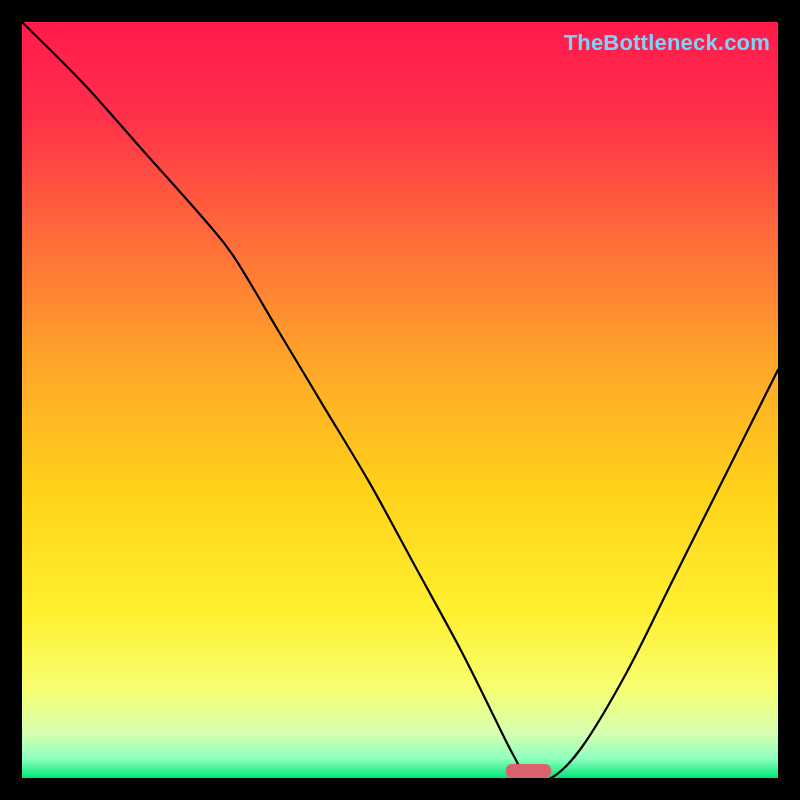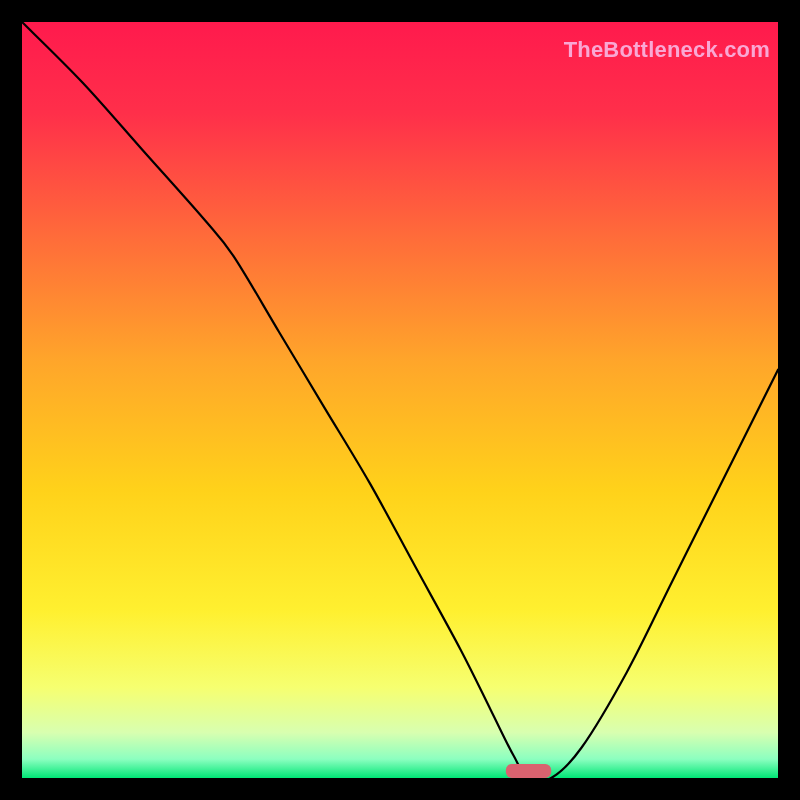--- a/index.html
+++ b/index.html
@@ -21,23 +21,23 @@
   }
   .plot {
     position: absolute;
     left: 0;
     top: 0;
     width: 756px;
     height: 756px;
   }
   .watermark {
     position: absolute;
-    top: 15px;
+    top: 8px;
     right: 8px;
-    color: #f9a8d4;
+    color: #7dd3fc;
     font-size: 22px;
     font-weight: 600;
     letter-spacing: 0.2px;
     user-select: none;
   }
 </style>
 </head>
 <body>
 
 <div class="frame">

